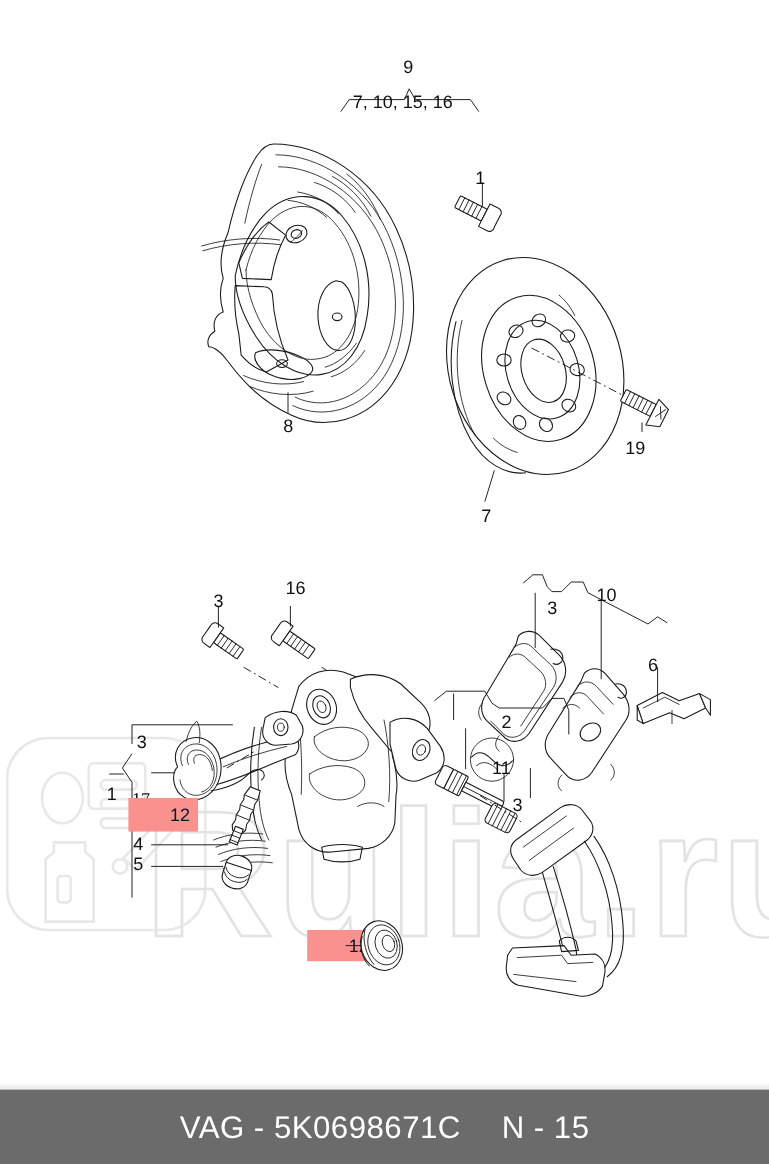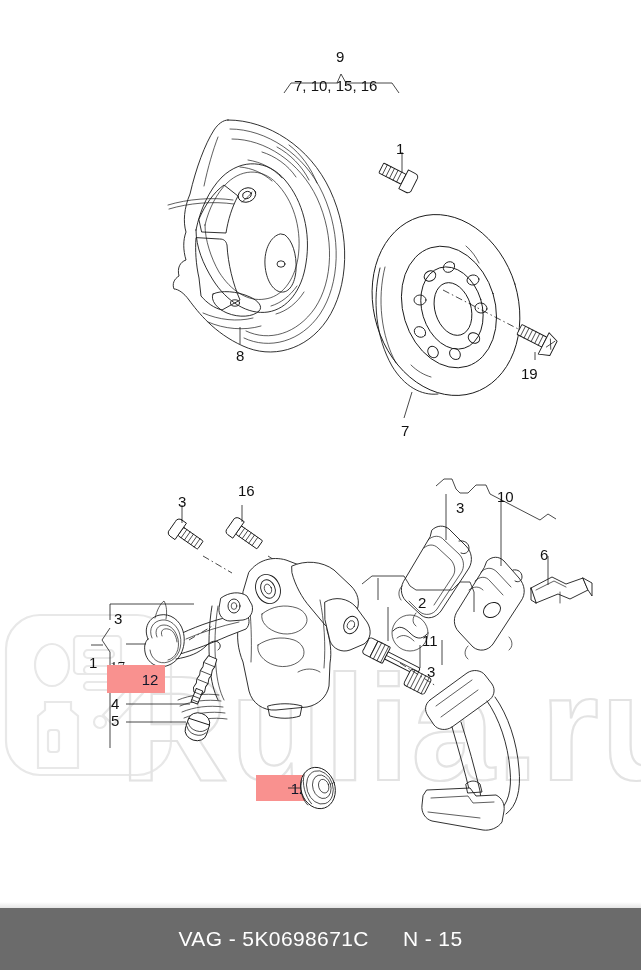--- a/index.html
+++ b/index.html
@@ -97,21 +97,21 @@
     height: 62px;
     background: #6b6b6b;
     display: flex;
     align-items: center;
     justify-content: center;
     gap: 34px;
   }
   #footer-bar .f-text {
     color: #ffffff;
     font-family: "Liberation Sans", sans-serif;
-    font-size: 21px;
+    font-size: 26px;
     letter-spacing: 0.4px;
   }
   #footer-shadow {
     position: absolute;
     left: 0;
     bottom: 62px;
     width: 641px;
     height: 6px;
     background: linear-gradient(to bottom, rgba(0,0,0,0.0), rgba(0,0,0,0.10));
   }
@@ -465,21 +465,21 @@
   <div class="callout" style="left:396px; top:141px;">1</div>
   <div class="callout" style="left:521px; top:366px;">19</div>
   <div class="callout" style="left:401px; top:423px;">7</div>
 
   <div class="callout" style="left:178px; top:494px;">3</div>
   <div class="callout" style="left:238px; top:483px;">16</div>
   <div class="callout" style="left:456px; top:500px;">3</div>
   <div class="callout" style="left:497px; top:489px;">10</div>
   <div class="callout" style="left:540px; top:547px;">6</div>
   <div class="callout" style="left:418px; top:595px;">2</div>
-  <div class="callout" style="left:422px; top:633px;">11</div>
+  <div class="callout" style="left:410px; top:633px;">11</div>
   <div class="callout" style="left:427px; top:664px;">3</div>
   <div class="callout" style="left:114px; top:611px;">3</div>
   <div class="callout" style="left:110px; top:660px;font-family:Liberation Serif, serif;">17</div>
   <div class="callout" style="left:89px; top:655px;">1</div>
   <div class="callout" style="left:111px; top:696px;">4</div>
   <div class="callout" style="left:111px; top:713px;">5</div>
 
   <div class="hl-box" style="left:107px; top:665px; width:30px; height:28px;">12</div>
   <div class="hl-box" style="left:256px; top:775px; width:30px; height:26px;">12</div>
 

